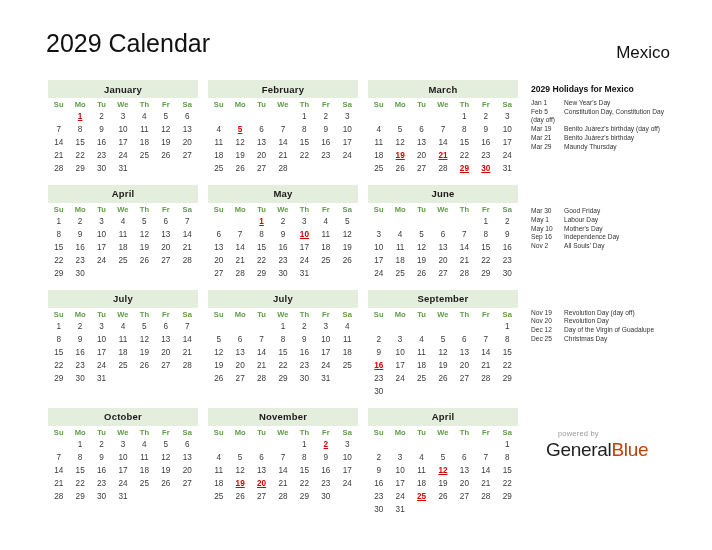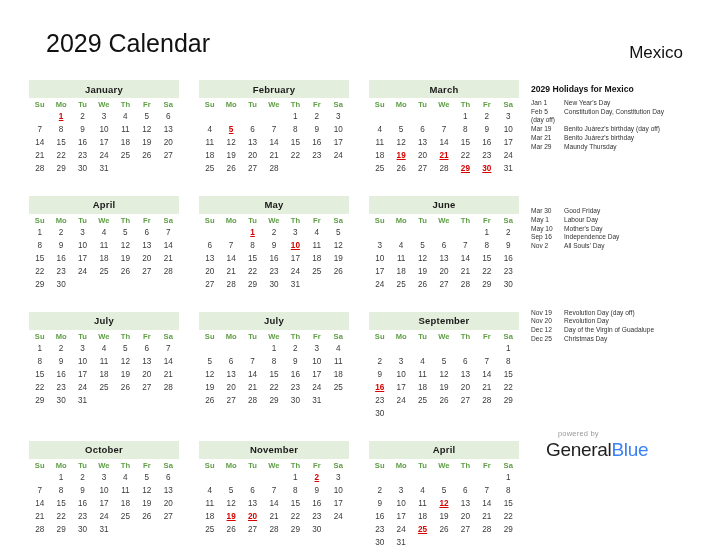--- a/index.html
+++ b/index.html
@@ -14,34 +14,33 @@
   .page { position: relative; width: 712px; height: 476px; padding-left: 13px; }
 
   
   .header { position: absolute; left: 0; top: 0; width: 712px; height: 70px; }
   .title {
     position: absolute; left: 46px; top: 29px;
     font-size: 25px; font-weight: 400; color: #111;
     letter-spacing: 0px; white-space: nowrap;
   }
   .country {
-    position: absolute; right: 29px; top: 43px;
+    position: absolute; right: 42px; top: 43px;
     font-size: 17px; font-weight: 400; color: #111;
     white-space: nowrap;
   }
 
   
   .months {
-    position: absolute; left: 29px; top: 80px;
+    position: absolute; left: 48px; top: 80px;
     width: 474px;
     display: grid;
     grid-template-columns: repeat(3, 150px);
     grid-column-gap: 10px;
     grid-row-gap: 9px;
-    gap: 20px;
   }
   .month { width: 150px; }
   .month-name {
     background: #e4eedd;
     text-align: center;
     font-size: 9.5px;
     font-weight: bold;
     color: #1a1a1a;
     padding: 3.5px 0 3.5px 0;
     letter-spacing: .2px;
@@ -107,21 +106,21 @@
     position: absolute; right: 36px; bottom: 15px;
     text-align: left; width: 130px;
   }
   .powered {
     font-size: 7.5px; color: #9a9a9a;
     margin-left: 12px; margin-bottom: 1px;
     letter-spacing: .2px;
   }
   .brand { font-size: 19px; letter-spacing: -0.3px; }
   .brand .g { color: #1f1f1f; }
-  .brand .b { color: #3b82f6; }
+  .brand .b { color: #c2410c; }
 </style>
 </head>
 <body>
 
 <div class="page">
 
   <div class="header">
     <div class="title">2029 Calendar</div>
     <div class="country">Mexico</div>
   </div>

